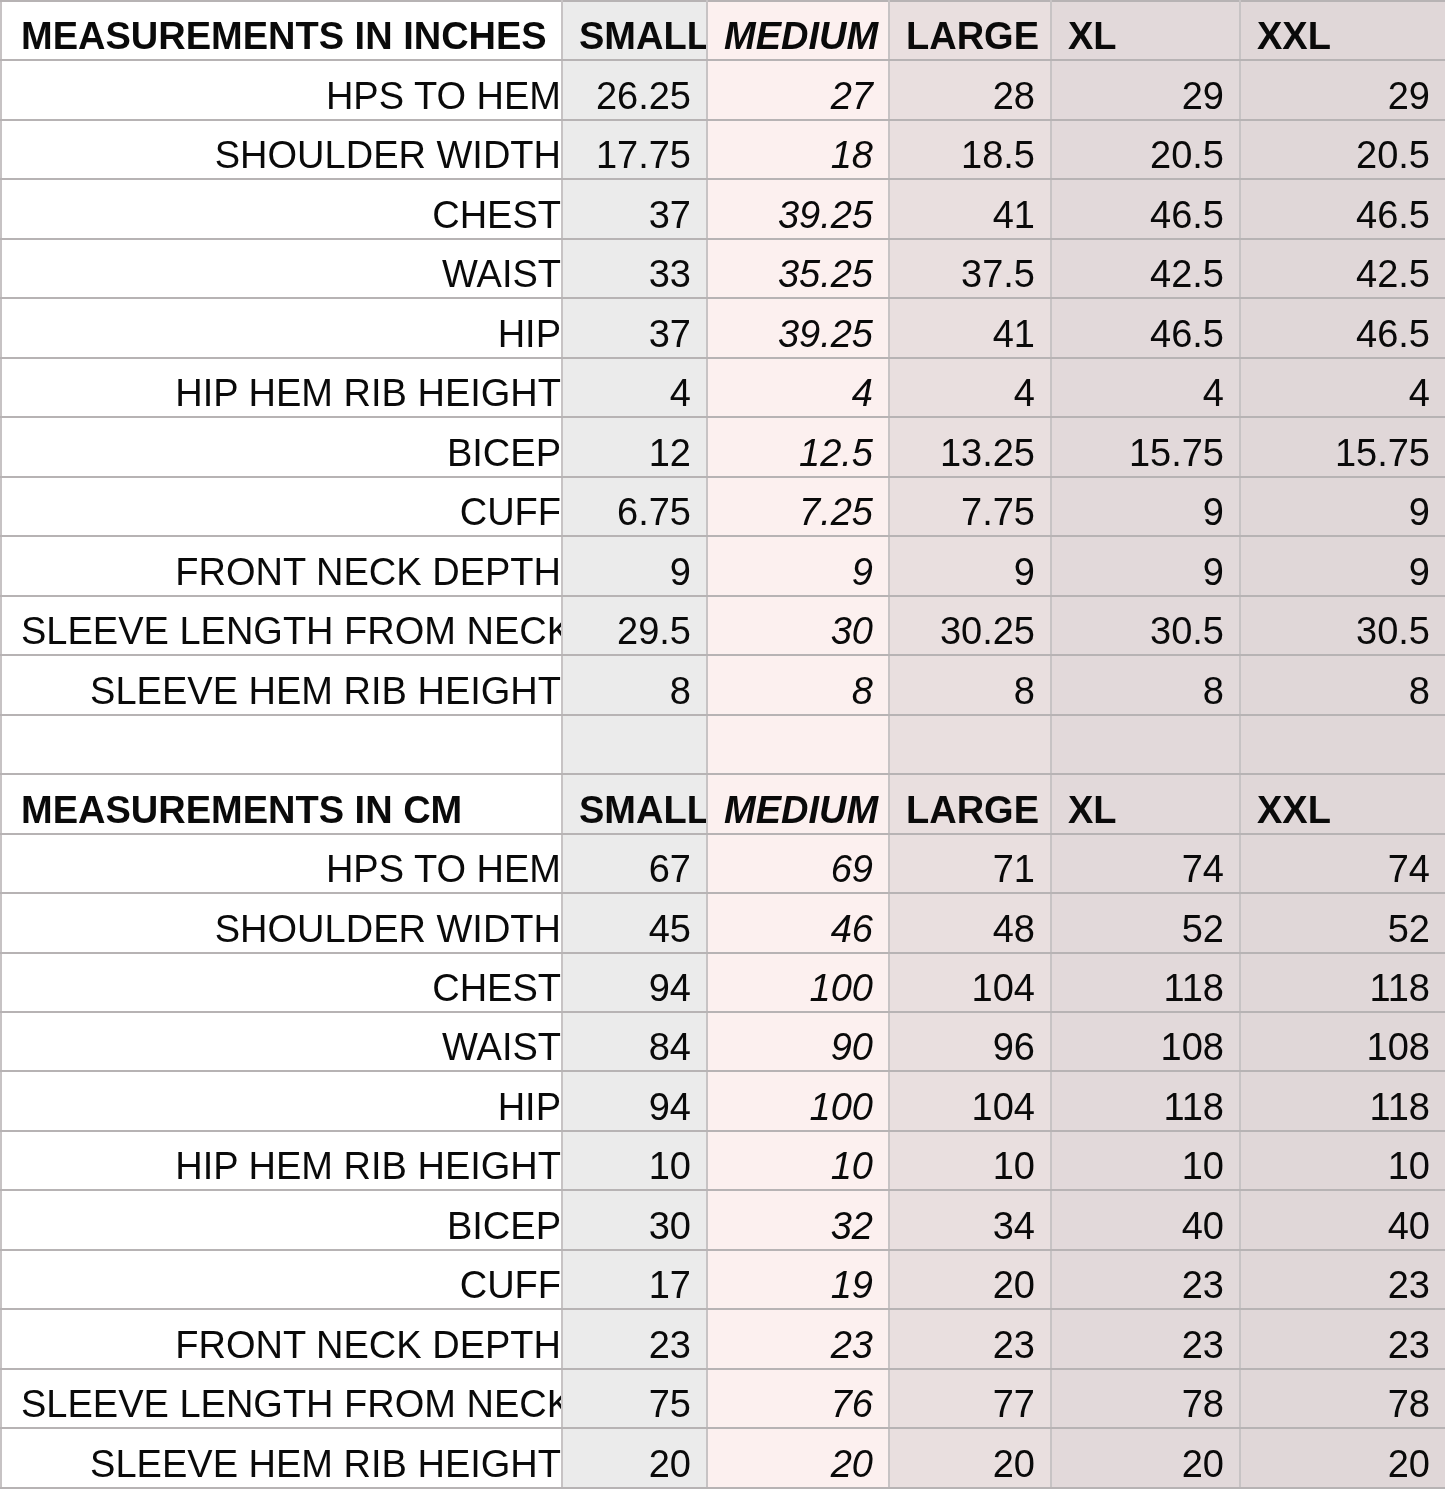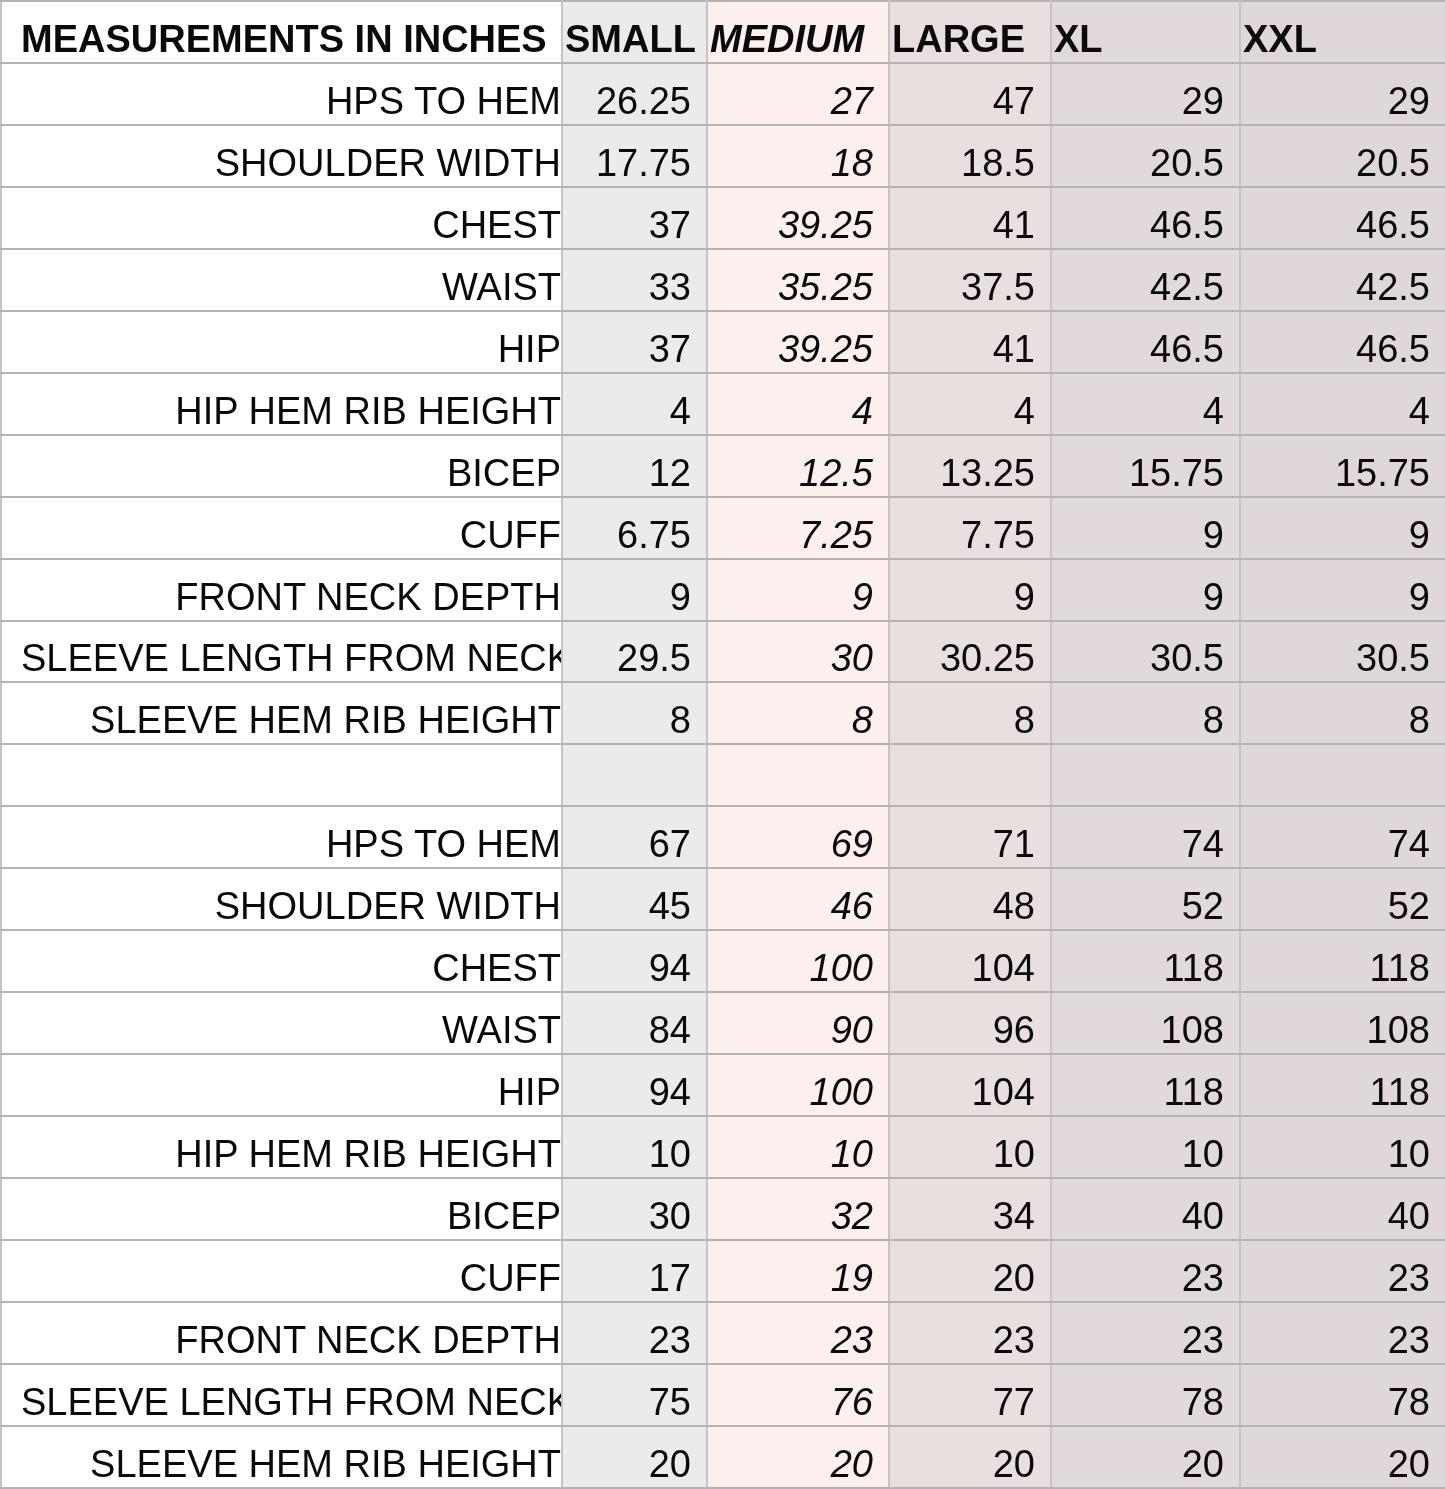--- a/index.html
+++ b/index.html
@@ -39,21 +39,21 @@
     white-space: nowrap;
     overflow: hidden;
   }
   td.c0 { background: var(--label-col-bg, #ffffff); text-align: right; padding-left: 19px; }
   td.c1 { background: var(--small-col-bg, #ebebeb); }
   td.c2 { background: var(--medium-col-bg, #fcf0ef); font-style: italic; }
   td.c3 { background: var(--large-col-bg, #e9dfdf); }
   td.c4 { background: var(--xl-col-bg, #e2d9da); }
   td.c5 { background: var(--xxl-col-bg, #e0d7d8); }
   td.val { text-align: right; padding-right: 15px; }
-  td.hdr { font-weight: bold; text-align: left; padding-left: 2px; }
+  td.hdr { font-weight: bold; text-align: left; padding-left: 16px; }
   td.c0.hdr { padding-left: 19px; }
 </style>
 </head>
 <body>
 
 <table class="size-chart">
   <colgroup>
     <col class="w0">
       <col class="w1">
       <col class="w2">
@@ -69,21 +69,21 @@
       <td class="c2 hdr">MEDIUM</td>
       <td class="c3 hdr">LARGE</td>
       <td class="c4 hdr">XL</td>
       <td class="c5 hdr">XXL</td>
     </tr>
 
     <tr>
       <td class="c0">HPS TO HEM</td>
       <td class="c1 val">26.25</td>
       <td class="c2 val">27</td>
-      <td class="c3 val">47</td>
+      <td class="c3 val">28</td>
       <td class="c4 val">29</td>
       <td class="c5 val">29</td>
     </tr>
     <tr>
       <td class="c0">SHOULDER WIDTH</td>
       <td class="c1 val">17.75</td>
       <td class="c2 val">18</td>
       <td class="c3 val">18.5</td>
       <td class="c4 val">20.5</td>
       <td class="c5 val">20.5</td>
@@ -163,20 +163,28 @@
 
     <tr>
       <td class="c0"></td>
       <td class="c1"></td>
       <td class="c2"></td>
       <td class="c3"></td>
       <td class="c4"></td>
       <td class="c5"></td>
     </tr>
 
+    <tr>
+      <td class="c0 hdr">MEASUREMENTS IN CM</td>
+      <td class="c1 hdr">SMALL</td>
+      <td class="c2 hdr">MEDIUM</td>
+      <td class="c3 hdr">LARGE</td>
+      <td class="c4 hdr">XL</td>
+      <td class="c5 hdr">XXL</td>
+    </tr>
 
     <tr>
       <td class="c0">HPS TO HEM</td>
       <td class="c1 val">67</td>
       <td class="c2 val">69</td>
       <td class="c3 val">71</td>
       <td class="c4 val">74</td>
       <td class="c5 val">74</td>
     </tr>
     <tr>

